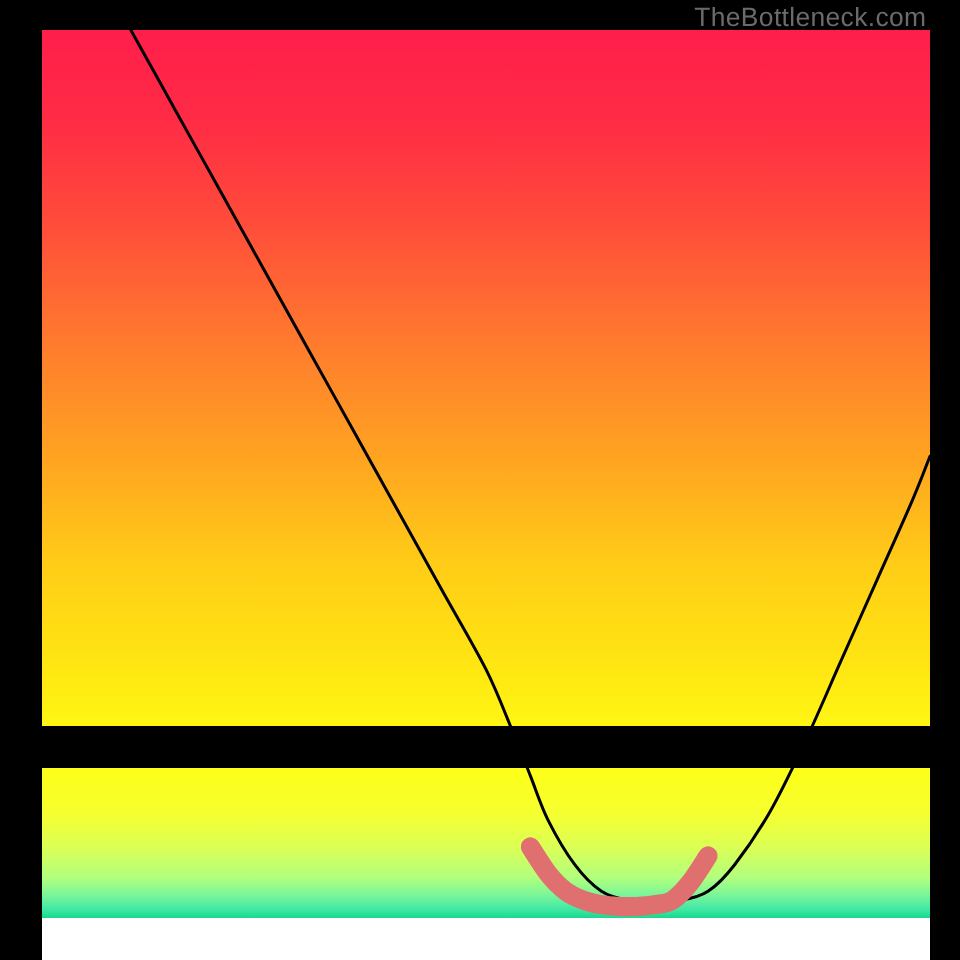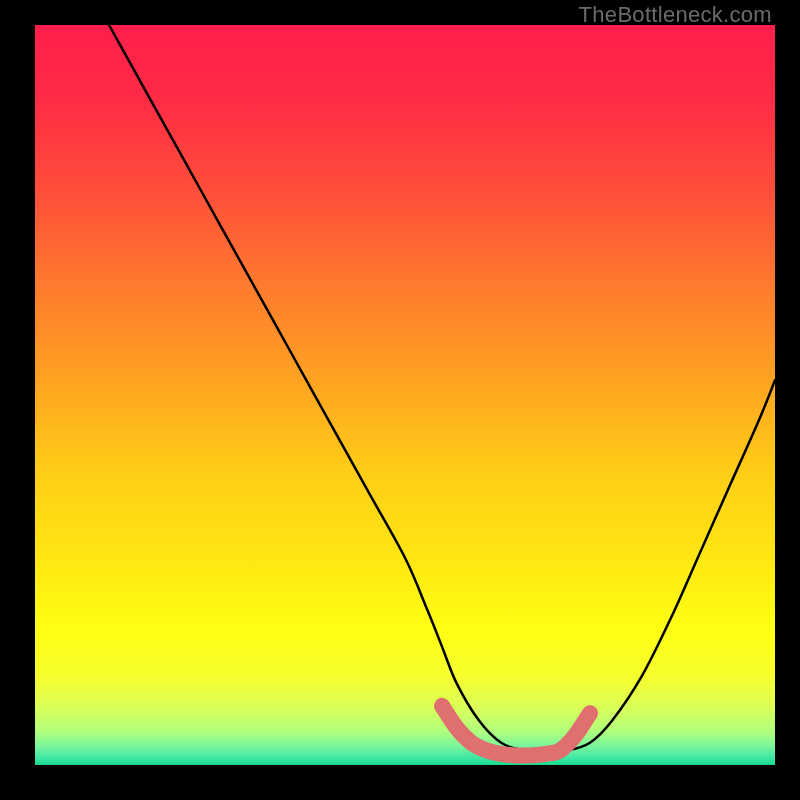--- a/index.html
+++ b/index.html
@@ -7,21 +7,21 @@
     padding: 0;
     width: 800px;
     height: 800px;
     background: #fff;
     font-family: Arial, Helvetica, sans-serif;
     overflow: hidden;
   }
   .frame {
     position: relative;
     width: 800px;
-    height: 800px;
+    height: 640px;
   }
   .black-border {
     position: absolute;
     background: #000;
   }
   .left-border   { left: 0;   top: 0;   width: 35px;  height: 800px; }
   .right-border  { right: 0;  top: 0;   width: 25px;  height: 800px; }
   .top-border    { left: 0;   top: 0;   width: 800px; height: 25px;  }
   .bottom-border { left: 0;   bottom:0; width: 800px; height: 35px;  }
 

